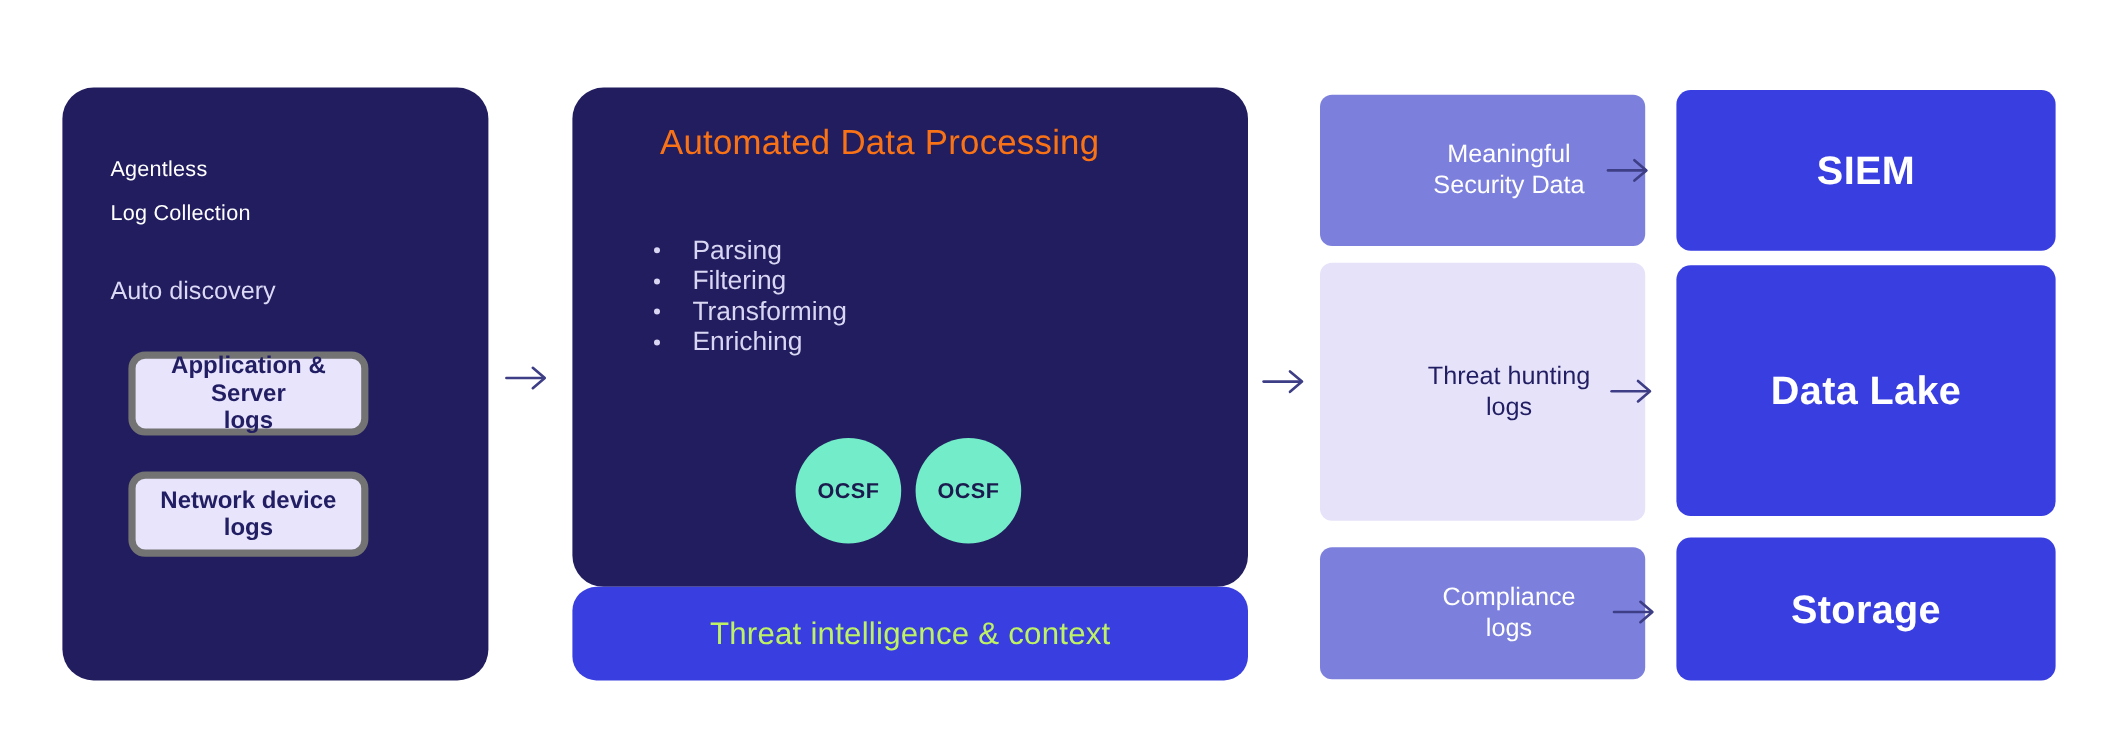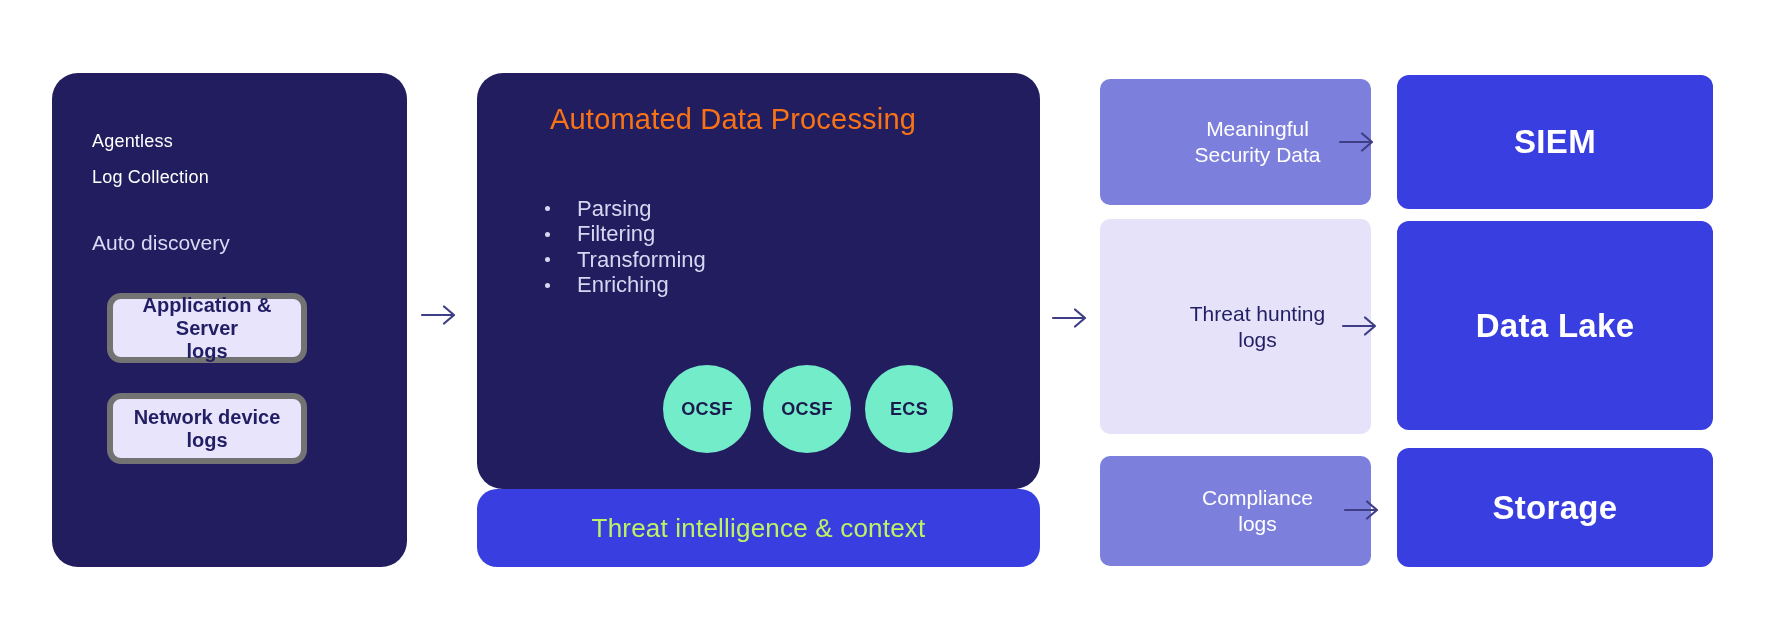--- a/index.html
+++ b/index.html
@@ -134,21 +134,20 @@
         <span class="dot"></span>
         <span>Transforming</span>
       </div>
       <div class="step">
         <span class="dot"></span>
         <span>Enriching</span>
       </div>
     </div>
     <div class="schema-circle circle-2">OCSF</div>
     <div class="schema-circle circle-3">OCSF</div>
-    <div class="schema-circle circle-4">ECS</div>
   </section>
 
   <div class="banner">Threat intelligence &amp; context</div>
 
   <span class="flow-arrow a2">
     <svg viewBox="0 0 40 24">
         <line x1="3" y1="12" x2="34" y2="12"></line>
         <polyline points="25,3.5 35,12 25,20.5"></polyline>
       </svg>
   </span>

